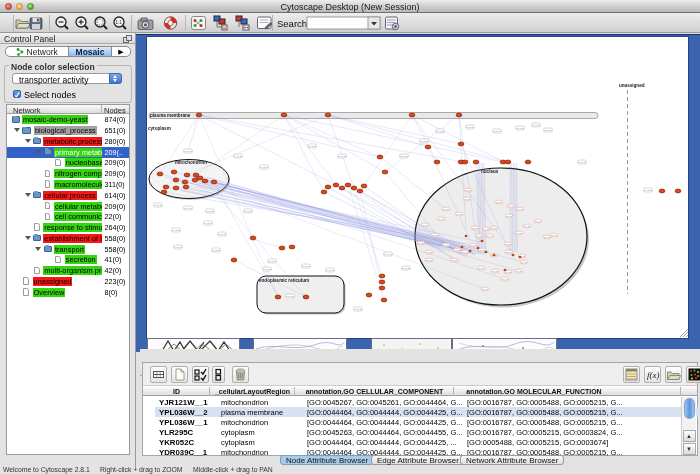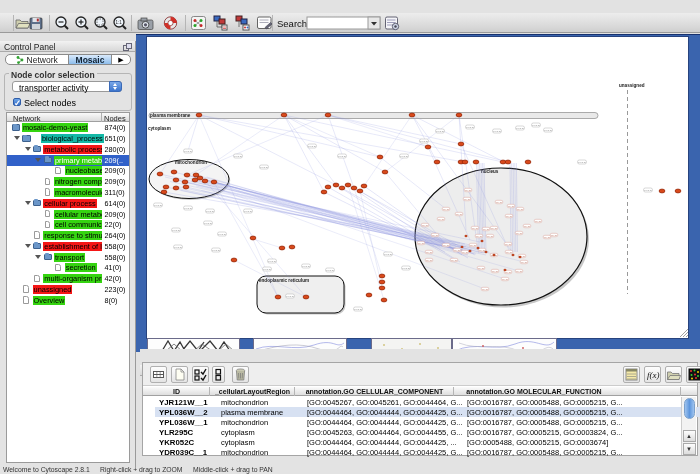--- a/index.html
+++ b/index.html
@@ -23,21 +23,21 @@
   border:1px solid #27437e; }
 #ititle { position:absolute; left:0; top:0; width:100%; height:11px;
   background:linear-gradient(#ececec,#cdcdcd 55%,#b9b9b9); border-bottom:1px solid #7c7c7c; }
 #ititle .light { position:absolute; top:2.5px; width:6px; height:6px; border-radius:50%; }
 #ititle .t { position:absolute; width:100%; text-align:center; top:1px; font-size:8px; color:#111; }
 
 
 .bwin { position:absolute; background:#fdfdfd; border:1px solid #6b6b8a; }
 
 
-#cpanel { left:0; top:33px; width:136px; height:434px; background:#e3e3e3; border-right:1px solid #9a9a9a;margin-top:8px; }
+#cpanel { left:0; top:33px; width:136px; height:434px; background:#e3e3e3; border-right:1px solid #9a9a9a; }
 #cptitle { position:absolute; left:0; top:0; width:100%; height:11px;
   background:linear-gradient(#f2f2f2,#d8d8d8); border-bottom:1px solid #aaa;
   font-size:8.5px; color:#222; padding:1px 0 0 4px; }
 #tabs { position:absolute; left:5px; top:13px; width:126px; height:10.5px; background:#fff;
   border:1px solid #8a8a8a; border-radius:5px; font-size:8.5px; }
 #tabs .net { position:absolute; left:0; top:0; width:62px; height:100%; text-align:center; color:#222; }
 #tabs .mos { position:absolute; left:62px; top:0; width:44px; height:100%; text-align:center;
   background:linear-gradient(#d9eafc,#8dbdec); color:#123; font-weight:bold;
   border-left:1px solid #8a8a8a; border-right:1px solid #8a8a8a; }
 #tabs .arr { position:absolute; right:0px; top:0; width:19px; height:100%; text-align:center;
@@ -484,21 +484,21 @@
         </div>
     <div style="position:absolute; left:0; top:0; width:100%; height:351px;">
 <div class="trow" style="top:9.5px;">
             <span class="fold" style="left:4.5px"></span>
             <span class="chip" style="left:14.9px;background:#35d410;color:#000;max-width:80px">mosaic-demo-yeast</span>
             <span class="cnt" style="color:#000">874(0)</span>
           </div>
 <div class="trow" style="top:20.3px;">
             <span class="tri" style="left:6.9px"></span>
             <span class="fold" style="left:15.2px"></span>
-            <span class="chip" style="left:34px;background:#14b8a6;color:#000;max-width:69px">biological_process</span>
+            <span class="chip" style="left:27px;background:#a3a3a3;color:#000;max-width:69px">biological_process</span>
             <span class="cnt" style="color:#000">651(0)</span>
           </div>
 <div class="trow" style="top:31.1px;">
             <span class="tri" style="left:17.6px"></span>
             <span class="fold" style="left:25.9px"></span>
             <span class="chip" style="left:36.3px;background:#f51616;color:#000;max-width:59px">metabolic process</span>
             <span class="cnt" style="color:#000">280(0)</span>
           </div>
 <div class="trow" style="top:41.8px;background:#3161c9;">
             <span class="tri" style="left:28.3px"></span>
@@ -686,22 +686,33 @@
             <span class="c3">[GO:0044464, GO:0044444, GO:0044425, G...</span>
             <span class="c4">[GO:0016787, GO:0005488, GO:0005215, G...</span>
           </div>
     </div>
     <div id="vscroll">
       <div id="vthumb"></div>
       <div class="sbtn" style="bottom:13px">▲</div>
       <div class="sbtn" style="bottom:0px">▼</div>
     </div>
   </div>
+  <div id="dtabs">
+    <div class="dtab sel" style="left:140px">Node Attribute Browser</div>
+    <div class="dtab" style="left:231px">Edge Attribute Browser</div>
+    <div class="dtab" style="left:320px">Network Attribute Browser</div>
+  </div>
 </div>
 
+<div class="abs" id="titlebar">
+  <div class="light" style="left:5px;  background:radial-gradient(circle at 35% 30%,#ff9a8a,#e3493c 70%); border:0.5px solid #b03a30;"></div>
+  <div class="light" style="left:16px; background:radial-gradient(circle at 35% 30%,#ffe9a8,#f0a93c 70%); border:0.5px solid #c08a2c;"></div>
+  <div class="light" style="left:27px; background:radial-gradient(circle at 35% 30%,#b8e89a,#57ae33 70%); border:0.5px solid #3f8a24;"></div>
+  <div class="t">Cytoscape Desktop (New Session)</div>
+</div>
 
 <div class="abs" id="toolbar">
   <svg width="700" height="20" viewBox="0 0 700 20">
 
     <g stroke="#b5b5b5">
           <line x1="13.5" y1="2" x2="13.5" y2="18"></line>
           <line x1="49.5" y1="2" x2="49.5" y2="18"></line>
           <line x1="131.5" y1="2" x2="131.5" y2="18"></line>
           <line x1="185.5" y1="2" x2="185.5" y2="18"></line>
           <line x1="272.5" y1="2" x2="272.5" y2="18"></line>

